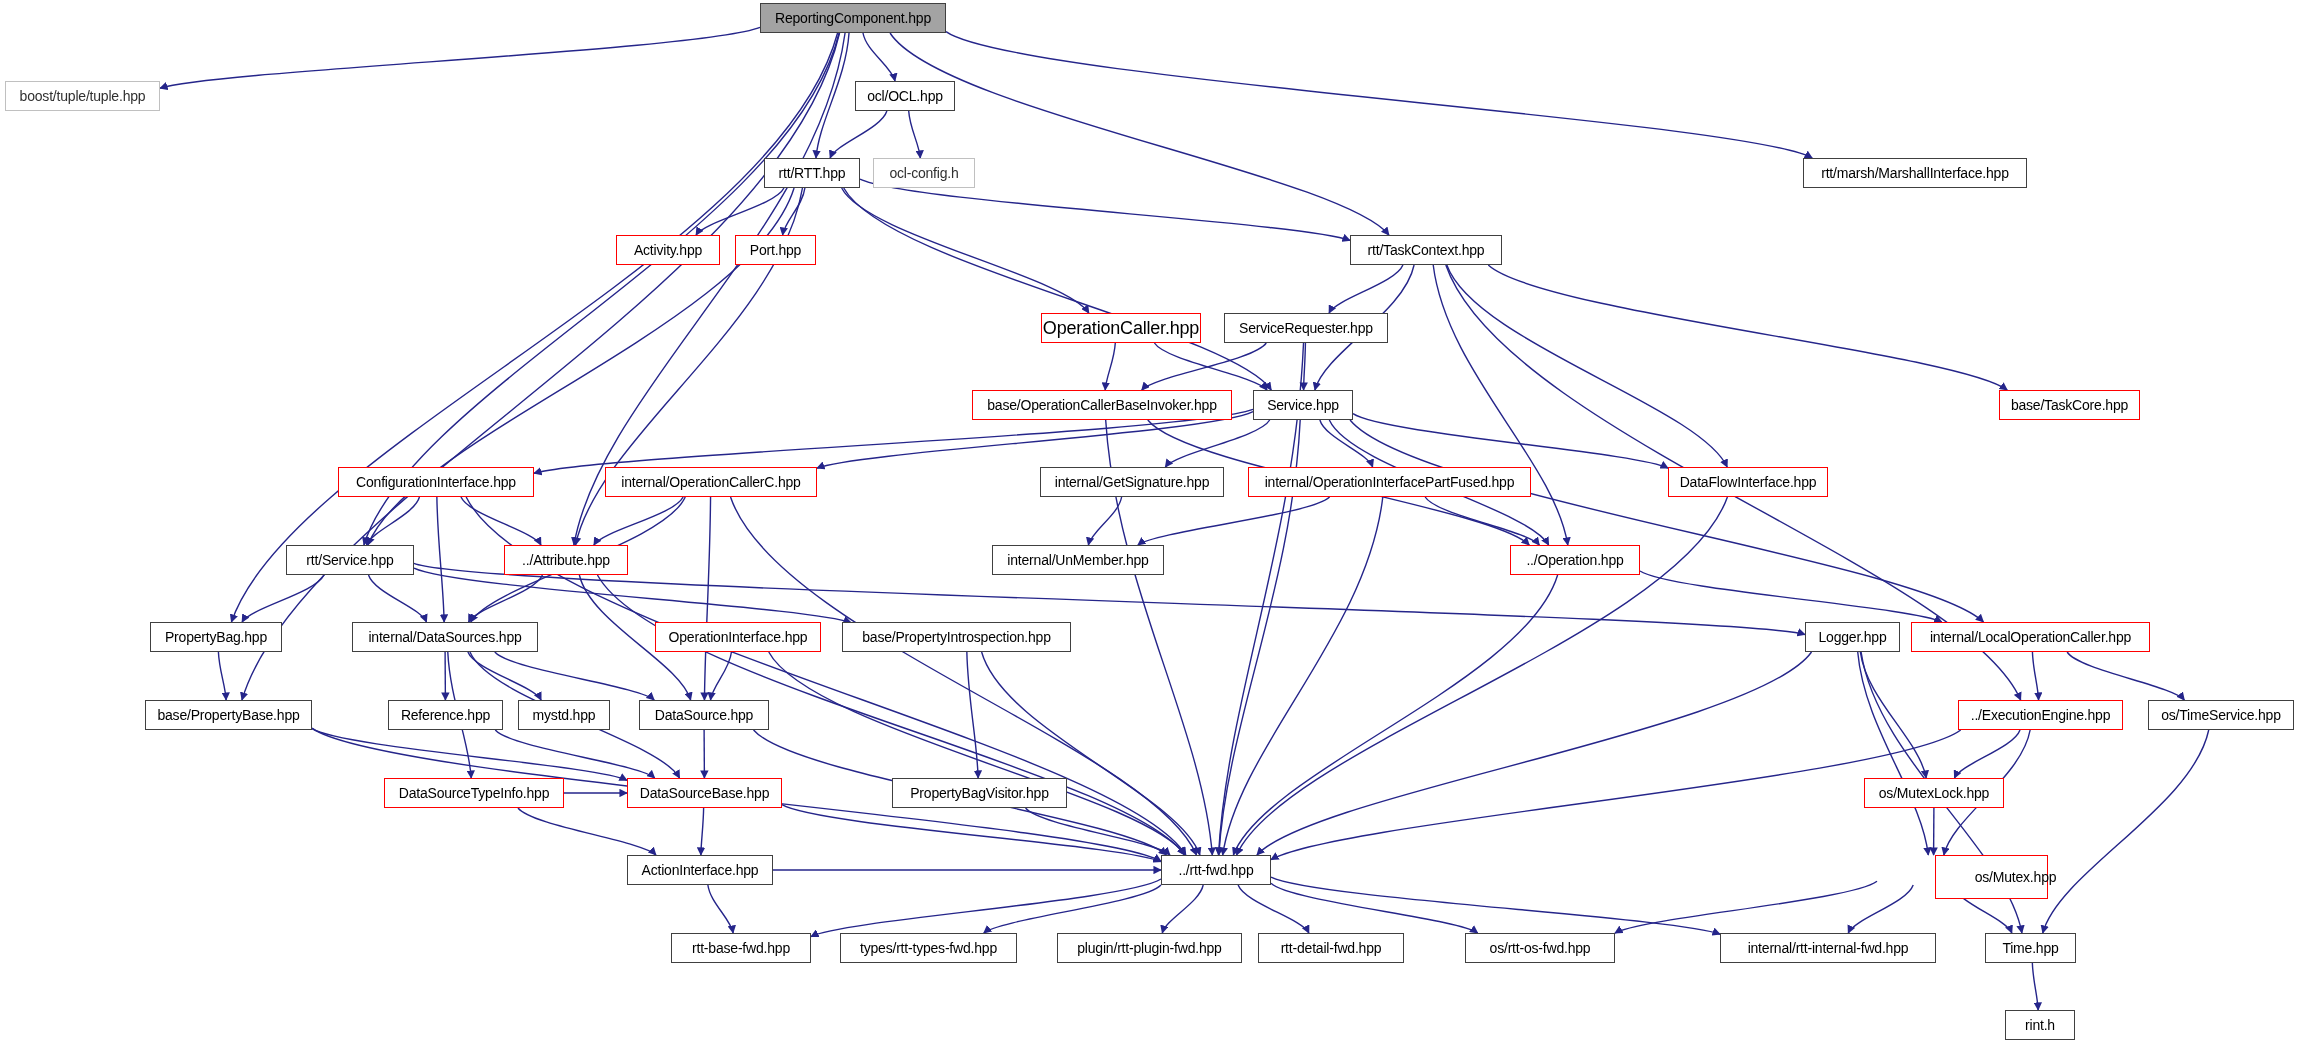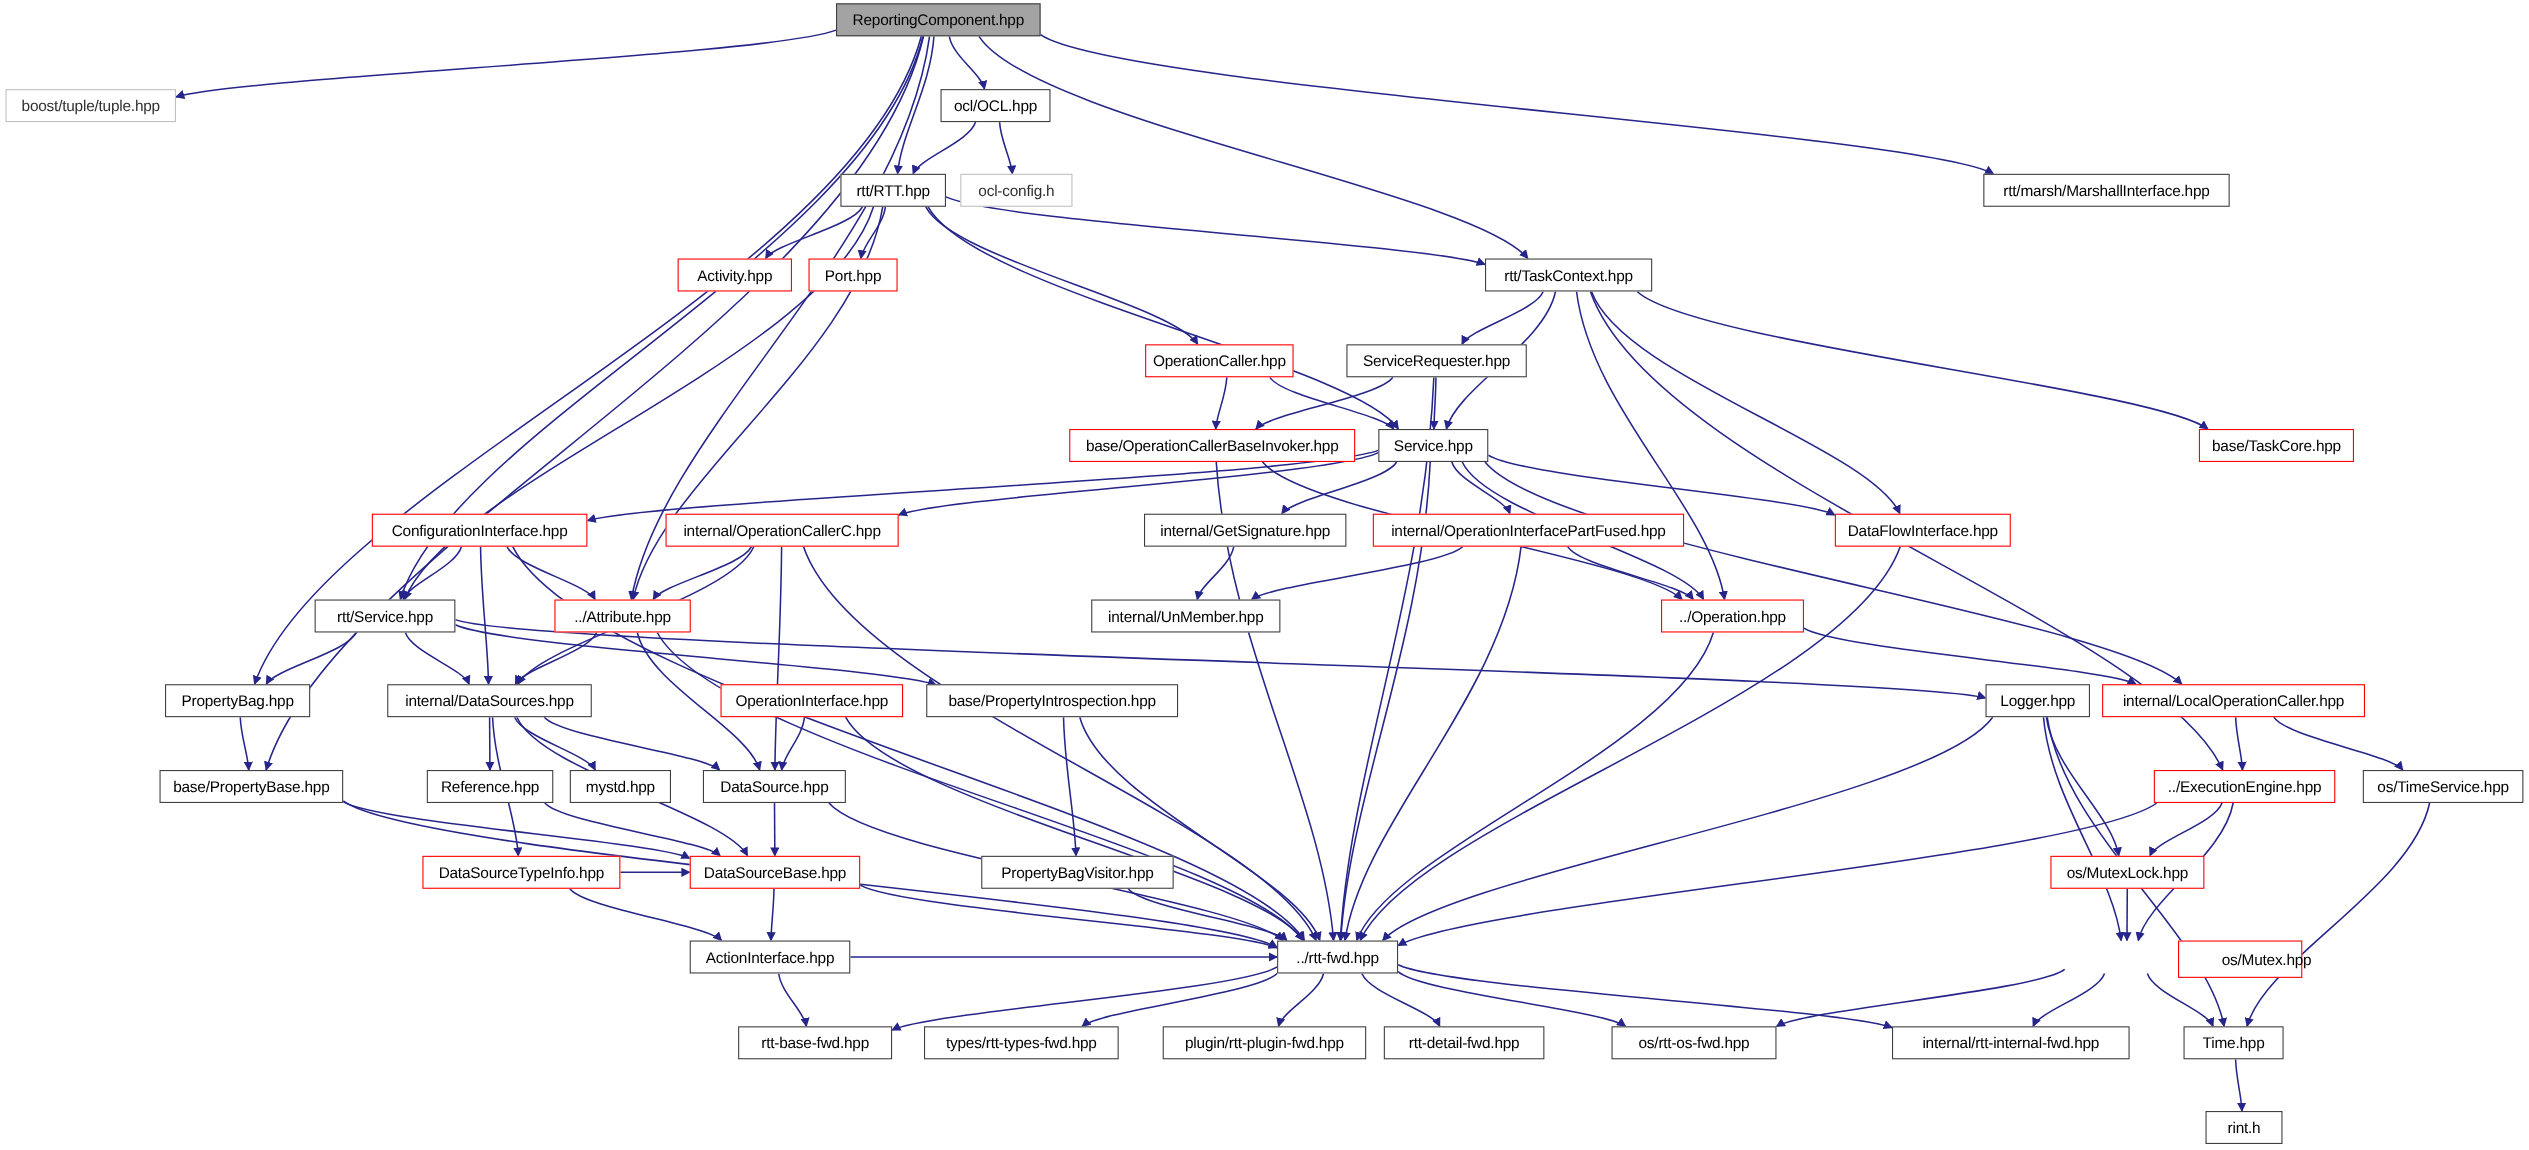--- a/index.html
+++ b/index.html
@@ -145,21 +145,21 @@
   <div id="nodes">
       <div class="node root" style="left: 760px; top: 3px; width: 186px; height: 30px; font-size: 14px;">ReportingComponent.hpp</div>
       <div class="node grey" style="left: 5px; top: 81px; width: 155px; height: 30px; font-size: 14px;">boost/tuple/tuple.hpp</div>
       <div class="node black" style="left: 855px; top: 81px; width: 100px; height: 30px; font-size: 14px;">ocl/OCL.hpp</div>
       <div class="node black" style="left: 1803px; top: 158px; width: 224px; height: 30px; font-size: 14px;">rtt/marsh/MarshallInterface.hpp</div>
       <div class="node black" style="left: 764px; top: 158px; width: 96px; height: 30px; font-size: 14px;">rtt/RTT.hpp</div>
       <div class="node grey" style="left: 873px; top: 158px; width: 102px; height: 30px; font-size: 14px;">ocl-config.h</div>
       <div class="node red" style="left: 616px; top: 235px; width: 104px; height: 30px; font-size: 14px;">Activity.hpp</div>
       <div class="node red" style="left: 735px; top: 235px; width: 81px; height: 30px; font-size: 14px;">Port.hpp</div>
       <div class="node black" style="left: 1350px; top: 235px; width: 152px; height: 30px; font-size: 14px;">rtt/TaskContext.hpp</div>
-      <div class="node red" style="left: 1041px; top: 313px; width: 135px; height: 30px; font-size: 14px;">OperationCaller.hpp</div>
+      <div class="node red" style="left: 1041px; top: 313px; width: 160px; height: 30px; font-size: 18px;">OperationCaller.hpp</div>
       <div class="node black" style="left: 1224px; top: 313px; width: 164px; height: 30px; font-size: 14px;">ServiceRequester.hpp</div>
       <div class="node red" style="left: 972px; top: 390px; width: 260px; height: 30px; font-size: 14px;">base/OperationCallerBaseInvoker.hpp</div>
       <div class="node black" style="left: 1253px; top: 390px; width: 100px; height: 30px; font-size: 14px;">Service.hpp</div>
       <div class="node red" style="left: 1999px; top: 390px; width: 141px; height: 30px; font-size: 14px;">base/TaskCore.hpp</div>
       <div class="node red" style="left: 338px; top: 467px; width: 196px; height: 30px; font-size: 14px;">ConfigurationInterface.hpp</div>
       <div class="node red" style="left: 605px; top: 467px; width: 212px; height: 30px; font-size: 14px;">internal/OperationCallerC.hpp</div>
       <div class="node black" style="left: 1040px; top: 467px; width: 184px; height: 30px; font-size: 14px;">internal/GetSignature.hpp</div>
       <div class="node red" style="left: 1248px; top: 467px; width: 283px; height: 30px; font-size: 14px;">internal/OperationInterfacePartFused.hpp</div>
       <div class="node red" style="left: 1668px; top: 467px; width: 160px; height: 30px; font-size: 14px;">DataFlowInterface.hpp</div>
       <div class="node black" style="left: 286px; top: 545px; width: 128px; height: 30px; font-size: 14px;">rtt/Service.hpp</div>
@@ -177,21 +177,21 @@
       <div class="node black" style="left: 518px; top: 700px; width: 92px; height: 30px; font-size: 14px;">mystd.hpp</div>
       <div class="node black" style="left: 639px; top: 700px; width: 130px; height: 30px; font-size: 14px;">DataSource.hpp</div>
       <div class="node red" style="left: 1958px; top: 700px; width: 165px; height: 30px; font-size: 14px;">../ExecutionEngine.hpp</div>
       <div class="node black" style="left: 2148px; top: 700px; width: 146px; height: 30px; font-size: 14px;">os/TimeService.hpp</div>
       <div class="node red" style="left: 384px; top: 778px; width: 180px; height: 30px; font-size: 14px;">DataSourceTypeInfo.hpp</div>
       <div class="node red" style="left: 627px; top: 778px; width: 155px; height: 30px; font-size: 14px;">DataSourceBase.hpp</div>
       <div class="node black" style="left: 892px; top: 778px; width: 175px; height: 30px; font-size: 14px;">PropertyBagVisitor.hpp</div>
       <div class="node red" style="left: 1864px; top: 778px; width: 140px; height: 30px; font-size: 14px;">os/MutexLock.hpp</div>
       <div class="node black" style="left: 627px; top: 855px; width: 146px; height: 30px; font-size: 14px;">ActionInterface.hpp</div>
       <div class="node black" style="left: 1161px; top: 855px; width: 110px; height: 30px; font-size: 14px;">../rtt-fwd.hpp</div>
-      <div class="node red" style="left: 1980px; top: 855px; width: 113px; height: 34px; font-size: 14px; padding-left: 48px;">os/Mutex.hpp</div>
+      <div class="node red" style="left: 1935px; top: 855px; width: 113px; height: 44px; font-size: 14px; padding-left: 48px;">os/Mutex.hpp</div>
       <div class="node black" style="left: 671px; top: 933px; width: 140px; height: 30px; font-size: 14px;">rtt-base-fwd.hpp</div>
       <div class="node black" style="left: 840px; top: 933px; width: 177px; height: 30px; font-size: 14px;">types/rtt-types-fwd.hpp</div>
       <div class="node black" style="left: 1057px; top: 933px; width: 185px; height: 30px; font-size: 14px;">plugin/rtt-plugin-fwd.hpp</div>
       <div class="node black" style="left: 1258px; top: 933px; width: 146px; height: 30px; font-size: 14px;">rtt-detail-fwd.hpp</div>
       <div class="node black" style="left: 1465px; top: 933px; width: 150px; height: 30px; font-size: 14px;">os/rtt-os-fwd.hpp</div>
       <div class="node black" style="left: 1720px; top: 933px; width: 216px; height: 30px; font-size: 14px;">internal/rtt-internal-fwd.hpp</div>
       <div class="node black" style="left: 1985px; top: 933px; width: 91px; height: 30px; font-size: 14px;">Time.hpp</div>
       <div class="node black" style="left: 2005px; top: 1010px; width: 70px; height: 30px; font-size: 14px;">rint.h</div>
     </div>
 </div>

